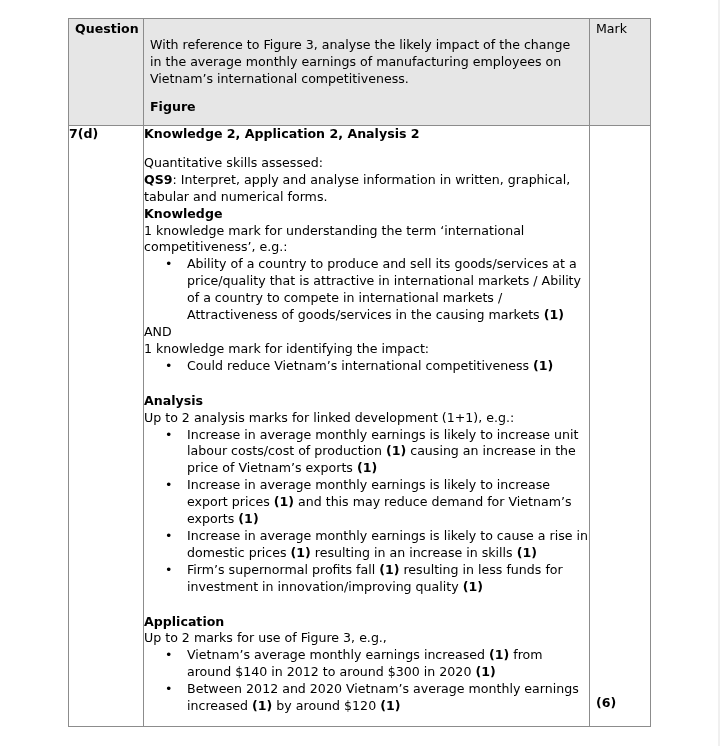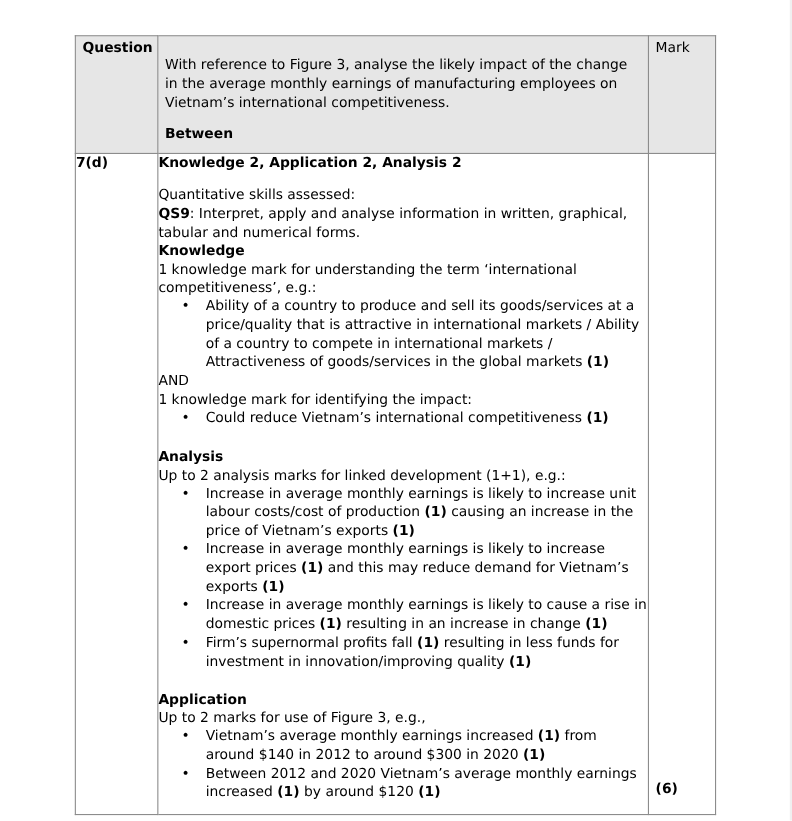--- a/index.html
+++ b/index.html
@@ -2,21 +2,21 @@
 <html><head>
 <meta charset="utf-8">
 <style>
   html, body { margin:0; padding:0; }
   body {
     width:720px; height:746px; background:#ffffff; position:relative; overflow:hidden;
     font-family:"DejaVu Sans","Liberation Sans",sans-serif; color:#000;
   }
   .right-strip { position:absolute; left:718px; top:0; width:2px; height:746px; background:#f0f0f0; }
   table.ms {
-    position:absolute; left:68px; top:32px; width:582px;
+    position:absolute; left:68px; top:18px; width:582px;
     border-collapse:collapse; table-layout:fixed;
     font-size:12.6px; line-height:16.9px;
   }
   table.ms td { border:1px solid #8c8c8c; vertical-align:top; padding:0; }
   col.c1 { width:75px; } col.c2 { width:446px; } col.c3 { width:61px; }
   .hdr td { background:#e6e6e6; height:88px; }
   .hdr .q { padding:2px 6px; font-weight:bold; }
   .hdr .txt { padding:18px 6px 0 6px; }
   .hdr .mark { padding:2px 6px; font-weight:normal; }
   .ans { font-weight:bold; margin-top:11px; }
@@ -42,50 +42,50 @@
   <colgroup>
       <col class="c1">
       <col class="c2">
       <col class="c3">
     </colgroup>
   <tbody>
       <tr class="hdr">
     <td class="q">Question</td>
     <td class="txt">
       <div>With reference to Figure 3, analyse the likely impact of the change in the average monthly earnings of manufacturing employees on Vietnam’s international competitiveness.</div>
-      <div class="ans">Between</div>
+      <div class="ans">Figure</div>
     </td>
     <td class="mark">Mark</td>
   </tr>
   <tr class="body">
     <td class="qnum">7(d)</td>
     <td class="content">
       <div class="b">Knowledge 2, Application 2, Analysis 2</div>
       <div class="gap-s"></div>
       <div>Quantitative skills assessed:</div>
       <div><span class="b">QS9</span><span>: Interpret, apply and analyse information in written, graphical, tabular and numerical forms.</span></div>
 
       <div class="b">Knowledge</div>
       <div>1 knowledge mark for understanding the term ‘international competitiveness’, e.g.:</div>
       <ul>
-        <li><span>Ability of a country to produce and sell its goods/services at a price/quality that is attractive in international markets / Ability of a country to compete in international markets / Attractiveness of goods/services in the global markets </span><span class="b">(1)</span></li>
+        <li><span>Ability of a country to produce and sell its goods/services at a price/quality that is attractive in international markets / Ability of a country to compete in international markets / Attractiveness of goods/services in the causing markets </span><span class="b">(1)</span></li>
       </ul>
       <div class="i">AND</div>
       <div>1 knowledge mark for identifying the impact:</div>
       <ul>
         <li><span>Could reduce Vietnam’s international competitiveness </span><span class="b">(1)</span></li>
       </ul>
 
       <div class="gap-l"></div>
       <div class="b">Analysis</div>
       <div>Up to 2 analysis marks for linked development (1+1), e.g.:</div>
       <ul>
         <li><span>Increase in average monthly earnings is likely to increase unit labour costs/cost of production </span><span class="b">(1)</span><span> causing an increase in the price of Vietnam’s exports </span><span class="b">(1)</span></li>
         <li><span>Increase in average monthly earnings is likely to increase export prices </span><span class="b">(1)</span><span> and this may reduce demand for Vietnam’s exports </span><span class="b">(1)</span></li>
-        <li><span>Increase in average monthly earnings is likely to cause a rise in domestic prices </span><span class="b">(1)</span><span> resulting in an increase in change </span><span class="b">(1)</span></li>
+        <li><span>Increase in average monthly earnings is likely to cause a rise in domestic prices </span><span class="b">(1)</span><span> resulting in an increase in skills </span><span class="b">(1)</span></li>
         <li><span>Firm’s supernormal profits fall </span><span class="b">(1)</span><span> resulting in less funds for investment in innovation/improving quality </span><span class="b">(1)</span></li>
       </ul>
 
       <div class="gap-l"></div>
       <div class="b">Application</div>
       <div>Up to 2 marks for use of Figure 3, e.g.,</div>
       <ul>
         <li><span>Vietnam’s average monthly earnings increased </span><span class="b">(1)</span><span> from around $140 in 2012 to around $300 in 2020 </span><span class="b">(1)</span></li>
         <li><span>Between 2012 and 2020 Vietnam’s average monthly earnings increased </span><span class="b">(1)</span><span> by around $120 </span><span class="b">(1)</span></li>
       </ul>

